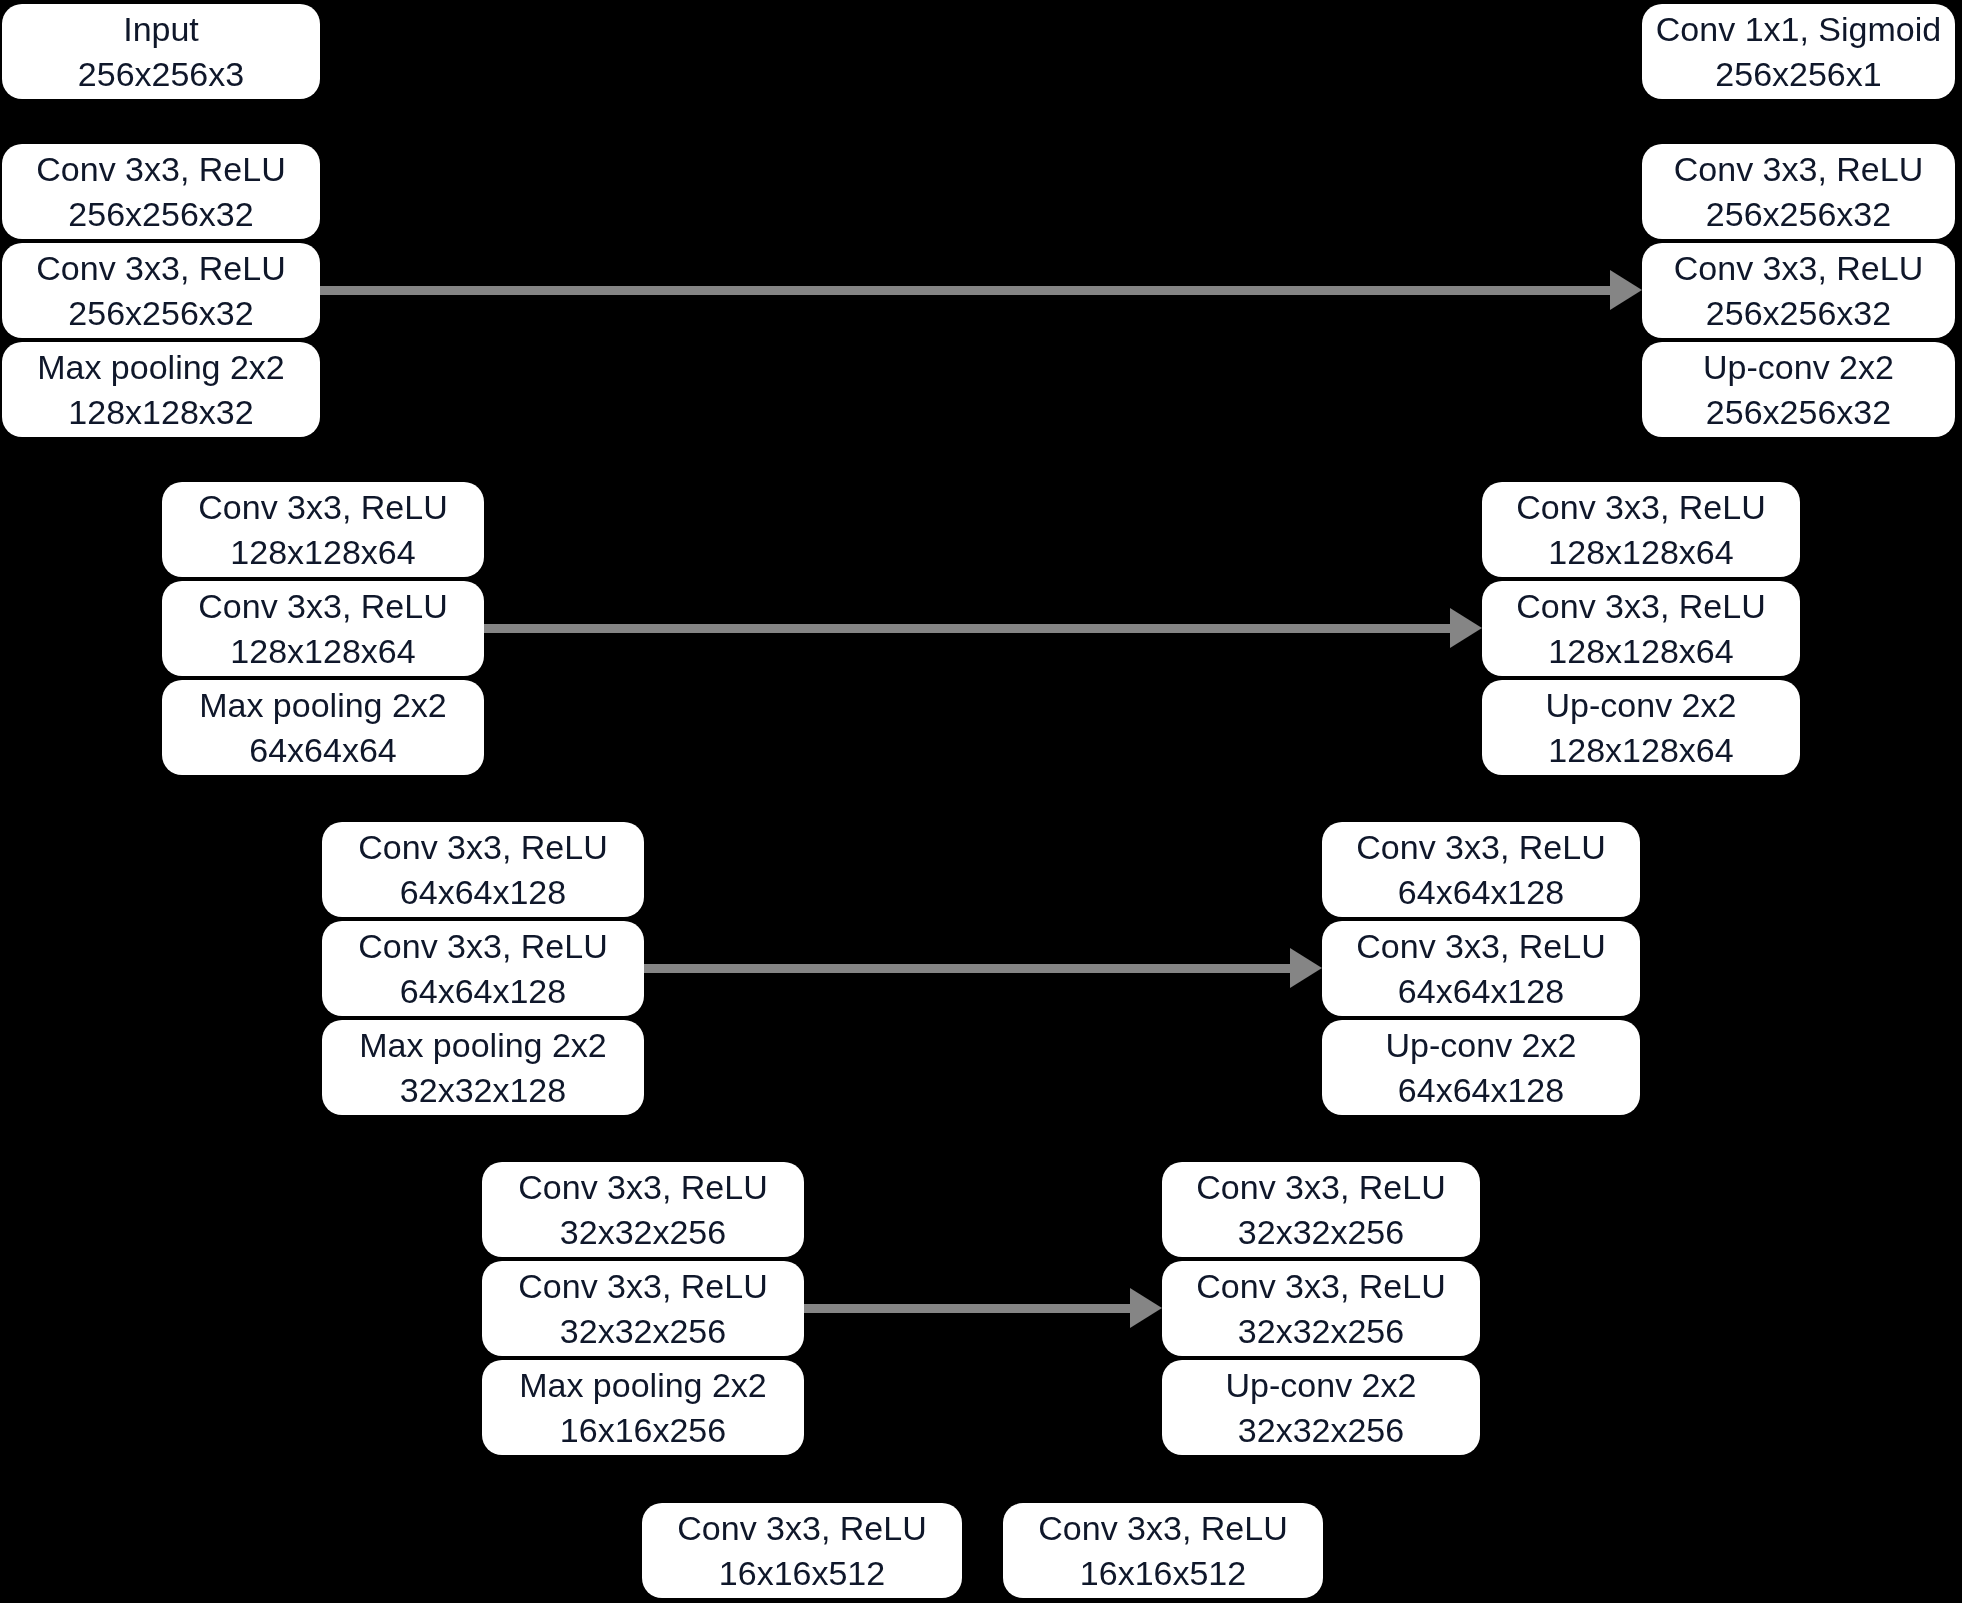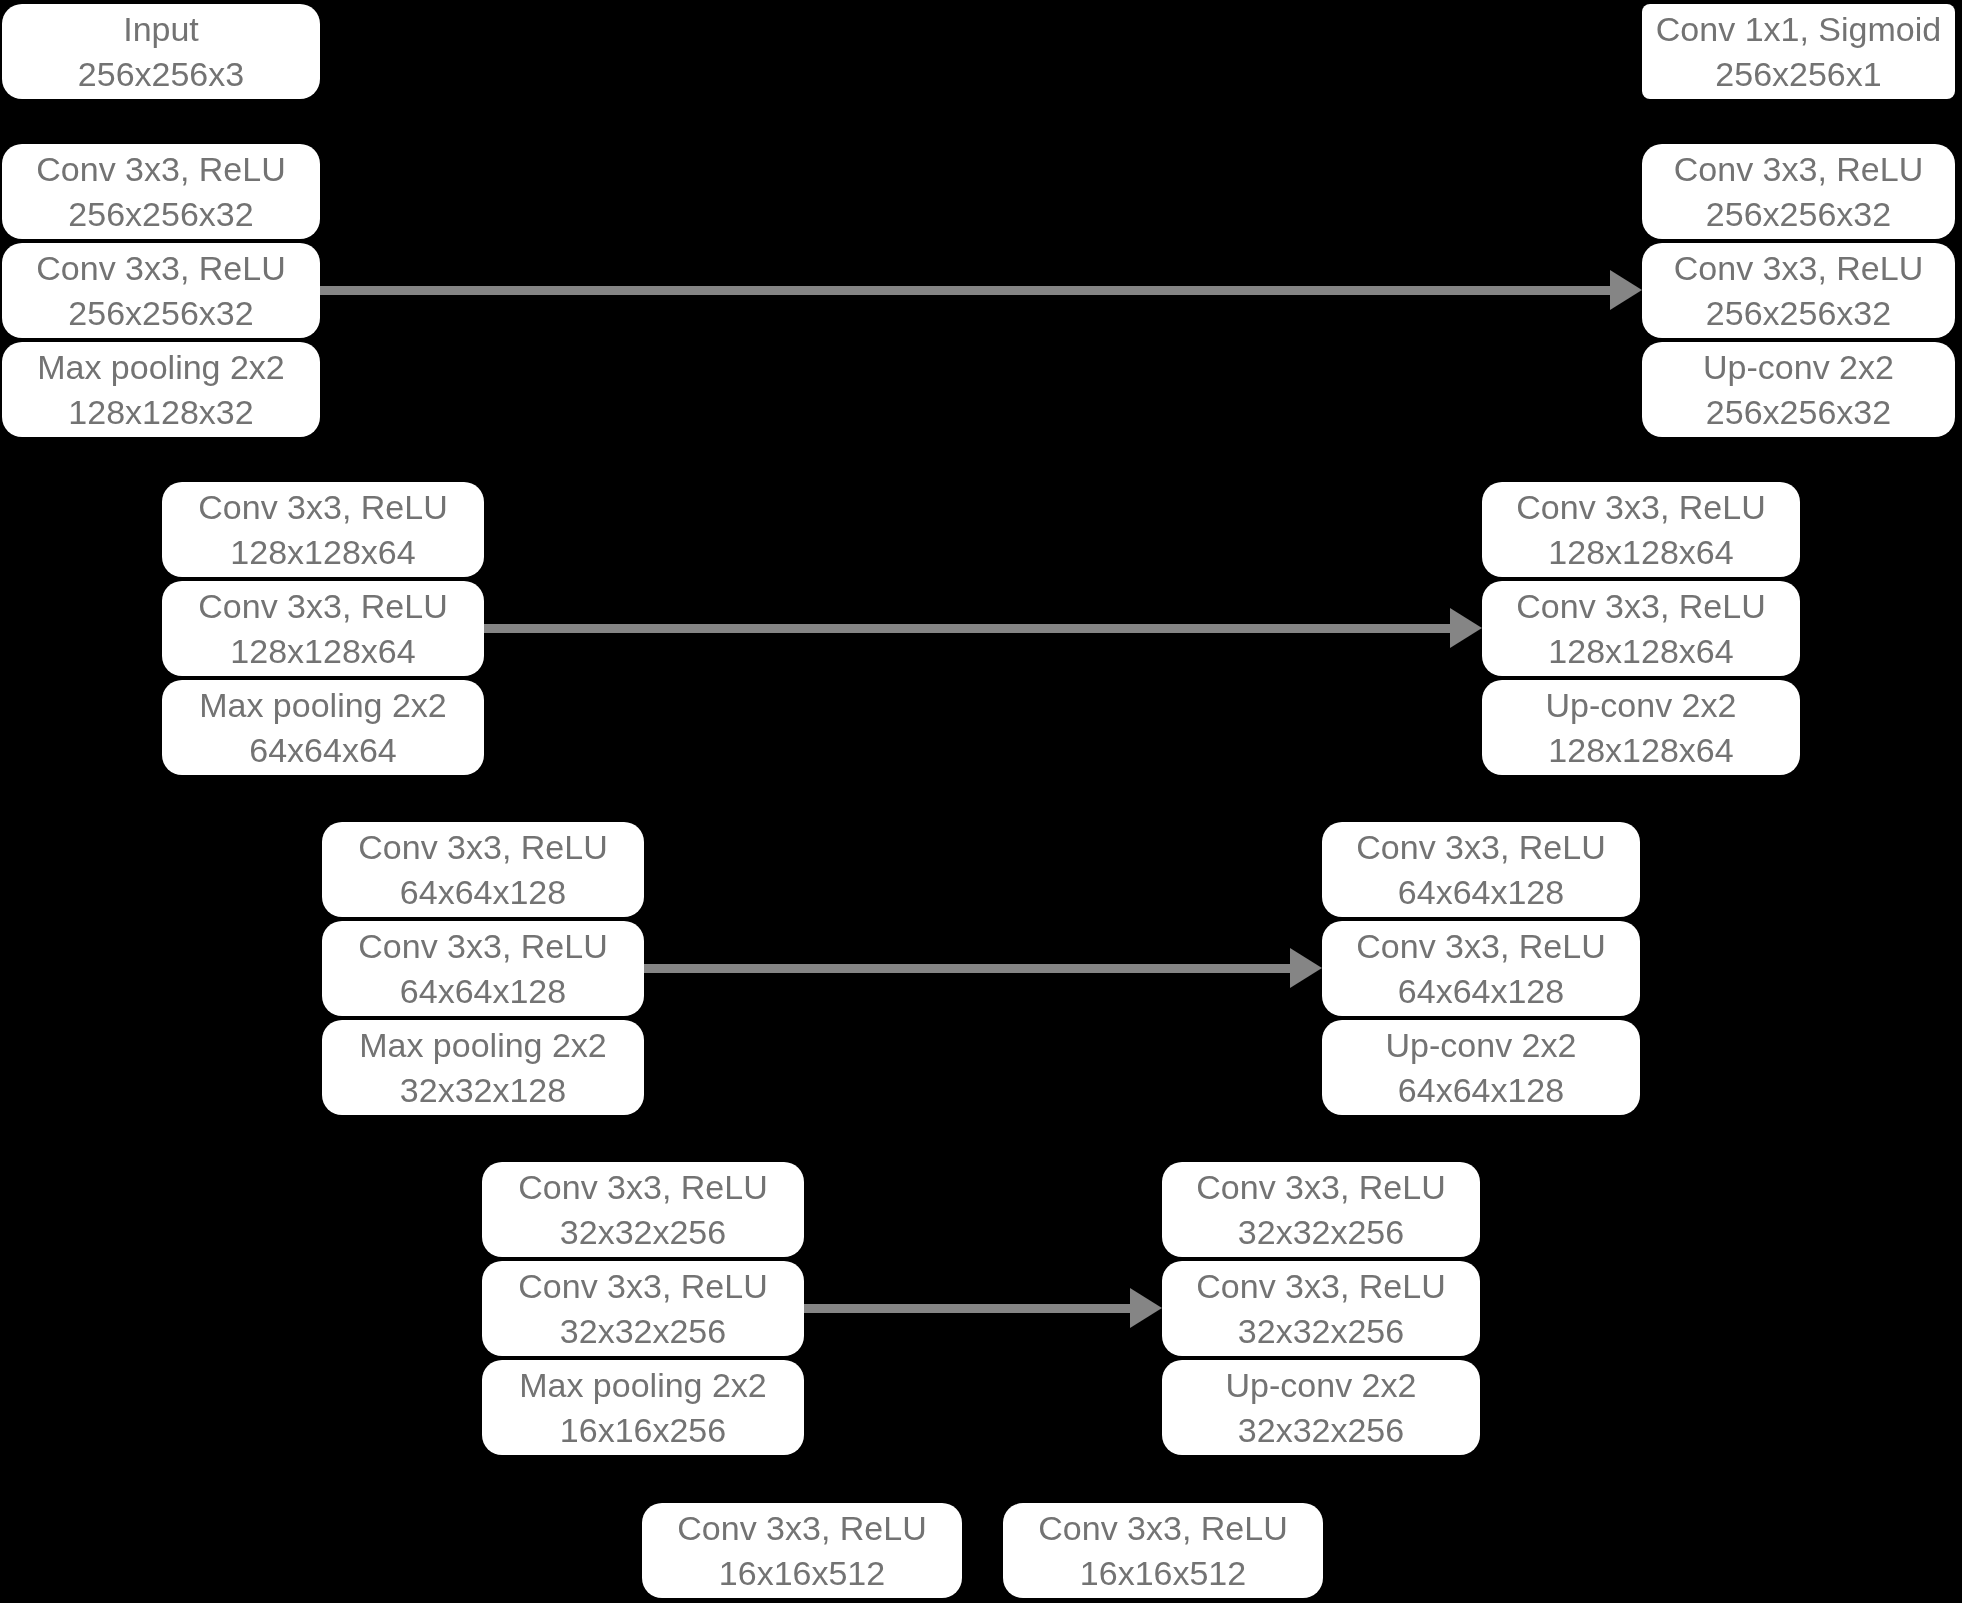--- a/index.html
+++ b/index.html
@@ -19,21 +19,21 @@
     position: absolute;
     display: flex;
     flex-direction: column;
     gap: 4px;
   }
   .box {
     box-sizing: border-box;
     height: 95px;
     background: #ffffff;
     border-radius: 20px;
-    color: #737373;
+    color: #0f172a;
     display: flex;
     flex-direction: column;
     justify-content: center;
     align-items: center;
     text-align: center;
     font-size: 34px;
     line-height: 45px;
     font-weight: 400;
   }
   .box.single {
@@ -185,21 +185,21 @@
     <div class="box">
       <span>Conv 3x3, ReLU</span>
       <span>256x256x32</span>
     </div>
     <div class="box">
       <span>Up-conv 2x2</span>
       <span>256x256x32</span>
     </div>
   </div>
 
-  <div class="box single" style="left:1642px; top:4px; width:313px;border-radius:8px;">
+  <div class="box single" style="left:1642px; top:4px; width:313px;">
     <span>Conv 1x1, Sigmoid</span>
     <span>256x256x1</span>
   </div>
 
   <div>
     <div class="arrow-line" style="left:320px; top:286px; width:1290px;"></div>
     <div class="arrow-head" style="left:1610px; top:270px;"></div>
   </div>
   <div>
     <div class="arrow-line" style="left:484px; top:624px; width:966px;"></div>

